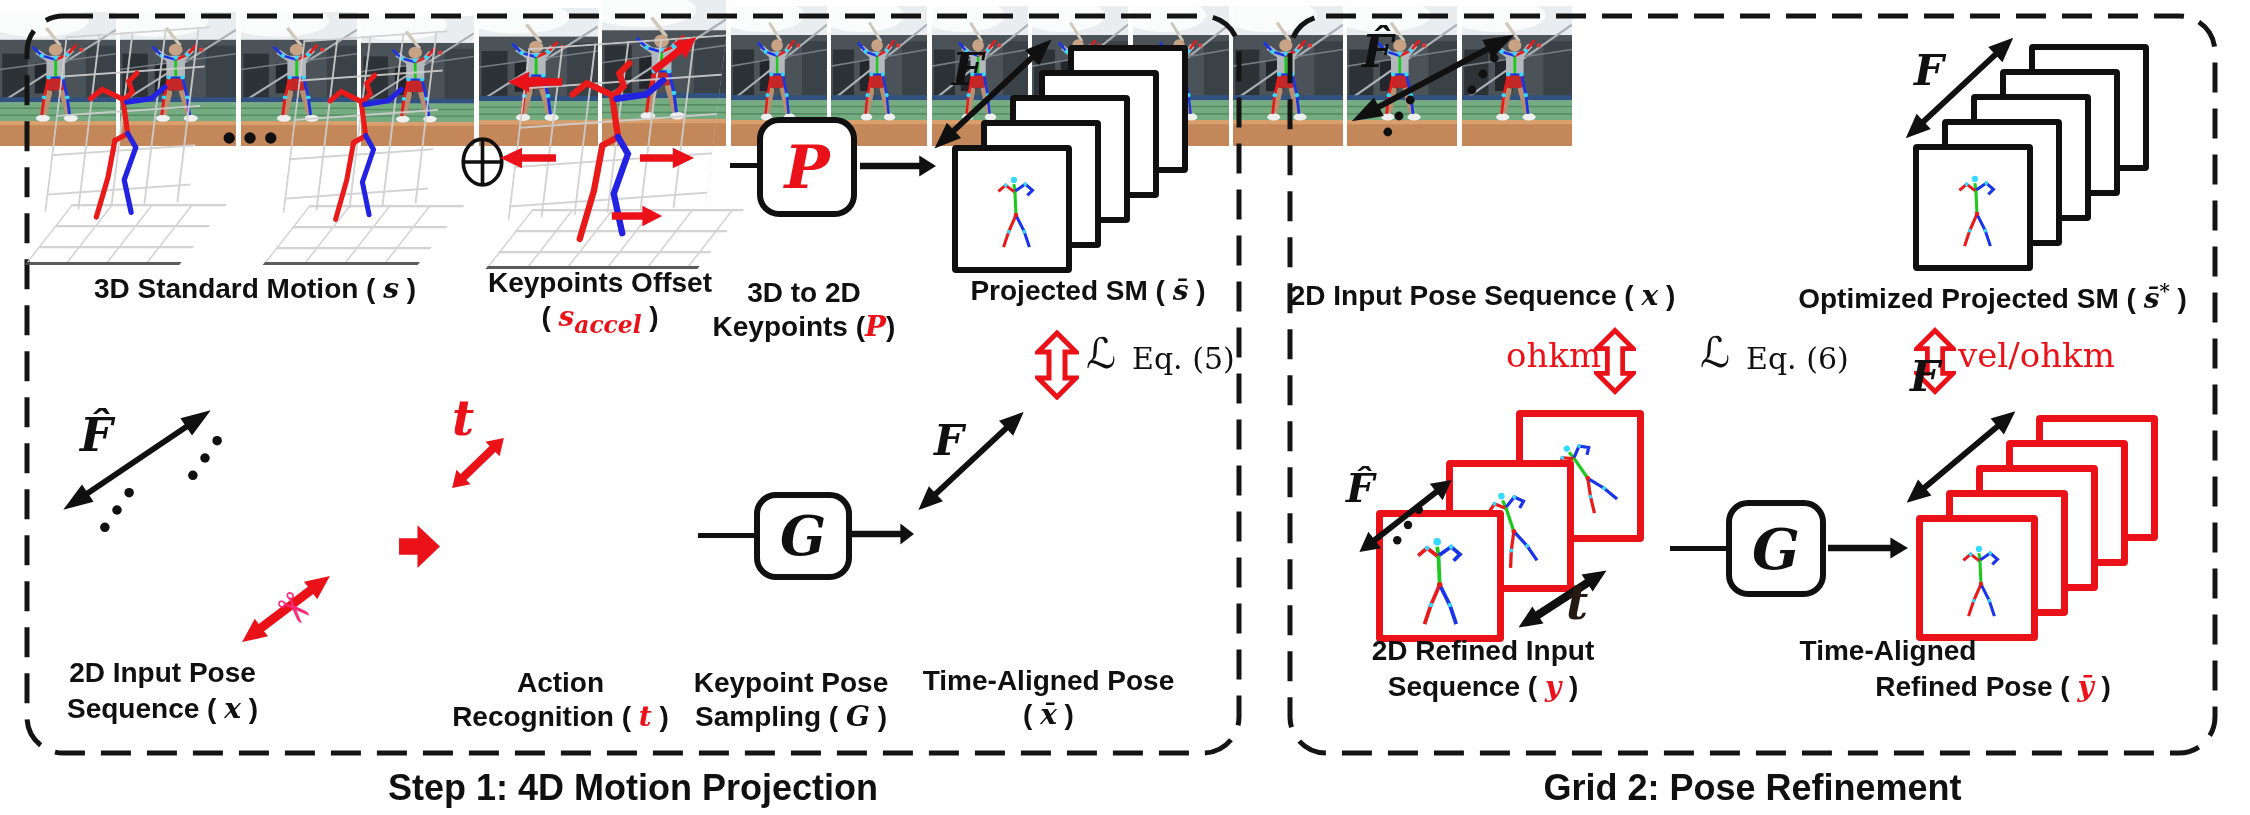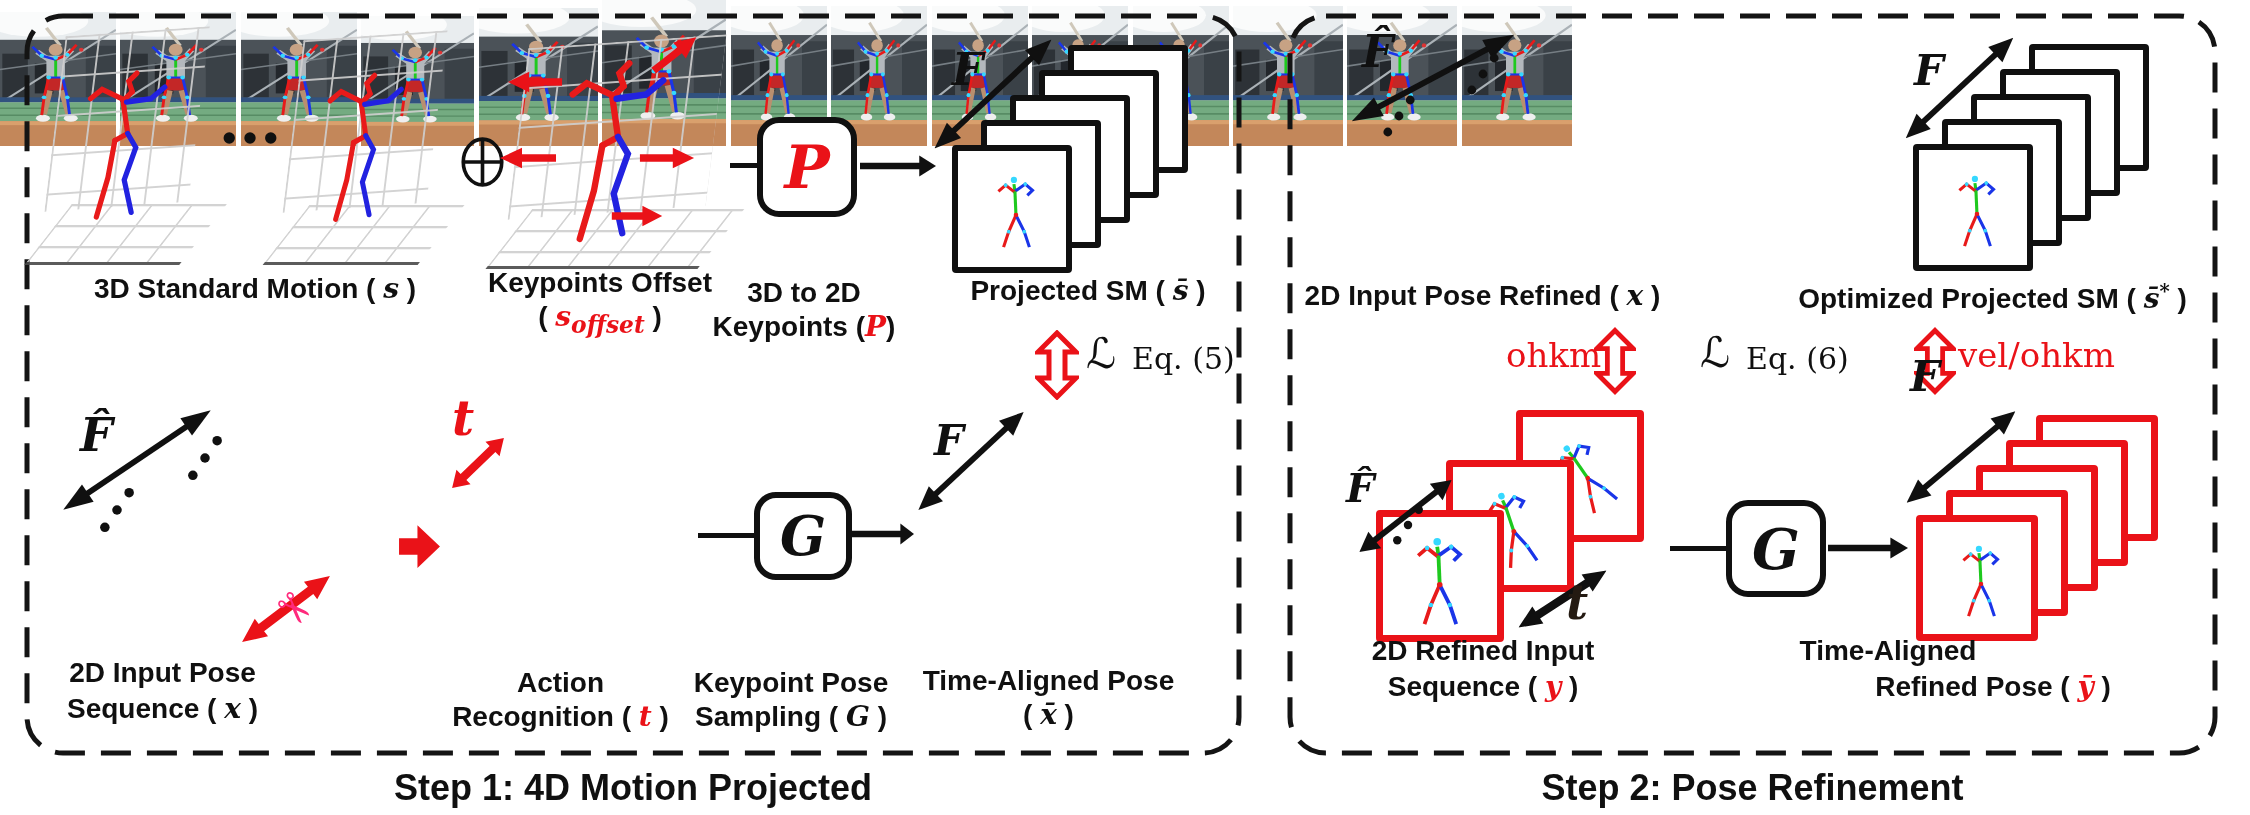--- a/index.html
+++ b/index.html
@@ -242,21 +242,21 @@
 <svg class="abs rot" style="left:913px;top:81px;width:160px;height:26px;color:#101010;transform:rotate(-43deg)">
     <use href="#sym-linedbl"></use>
   </svg>
 
 
 <div class="lbl" style="left:55px;top:274px;width:400px">
   <span>3D Standard Motion ( </span><span class="m">s</span><span> )</span>
 </div>
 <div class="lbl" style="left:462px;top:268px;width:276px">Keypoints Offset</div>
 <div class="lbl" style="left:462px;top:302px;width:276px">
-  <span>( </span><span class="m redtxt">s</span><sub class="m redtxt">offset</sub><span> )</span>
+  <span>( </span><span class="m redtxt">s</span><sub class="m redtxt">accel</sub><span> )</span>
 </div>
 <div class="lbl" style="left:694px;top:278px;width:220px">3D to 2D</div>
 <div class="lbl" style="left:694px;top:312px;width:220px">
   <span>Keypoints (</span><span class="m redtxt">P</span><span>)</span>
 </div>
 <div class="lbl" style="left:918px;top:276px;width:340px">
   <span>Projected SM ( </span><span class="m">s̄</span><span> )</span>
 </div>
 
 
@@ -354,21 +354,21 @@
 </div>
 <div class="lbl" style="left:676px;top:668px;width:230px">Keypoint Pose</div>
 <div class="lbl" style="left:676px;top:702px;width:230px">
   <span>Sampling ( </span><span class="m">G</span><span> )</span>
 </div>
 <div class="lbl" style="left:896px;top:666px;width:305px">Time-Aligned Pose</div>
 <div class="lbl" style="left:896px;top:700px;width:305px">
   <span>( </span><span class="m">x̄</span><span> )</span>
 </div>
 
-<div class="lbl" style="left:27px;top:768px;width:1212px;font-size:36px">Step 1: 4D Motion Projected</div>
+<div class="lbl" style="left:27px;top:768px;width:1212px;font-size:36px">Step 1: 4D Motion Projection</div>
 
 
 
 
 <span class="mathbig" style="left:1362px;top:30px;font-size:44px">F̂</span>
 <svg class="abs rot" style="left:1341px;top:65px;width:184px;height:26px;color:#101010;transform:rotate(-28deg)">
     <use href="#sym-linedbl"></use>
   </svg>
 <svg class="abs" style="left:1380px;top:92px;width:38px;height:48px;color:#101010">
     <use href="#sym-dots3"></use>
@@ -379,21 +379,21 @@
 <svg class="photo" style="left:1518px;top:45px;width:110px;height:140px">
     <use href="#sym-photo"></use>
   </svg>
 <svg class="photo" style="left:1448px;top:95px;width:110px;height:140px">
     <use href="#sym-photo"></use>
   </svg>
 <svg class="photo" style="left:1378px;top:145px;width:110px;height:140px">
     <use href="#sym-photo"></use>
   </svg>
 <div class="lbl" style="left:1285px;top:281px;width:395px">
-  <span>2D Input Pose Refined ( </span><span class="m">x</span><span> )</span>
+  <span>2D Input Pose Sequence ( </span><span class="m">x</span><span> )</span>
 </div>
 
 
 <div class="frame" style="left:2029px;top:44px;width:120px;height:127px"></div>
 <div class="frame" style="left:2000px;top:69px;width:120px;height:127px"></div>
 <div class="frame" style="left:1971px;top:94px;width:120px;height:127px"></div>
 <div class="frame" style="left:1942px;top:119px;width:120px;height:127px"></div>
 <div class="frame" style="left:1913px;top:144px;width:120px;height:127px">
   <svg class="posewrap" style="left:28px;top:12px;width:62px;height:98px">
       <use href="#sym-pose"></use>
@@ -476,16 +476,16 @@
 
 <div class="lbl" style="left:1338px;top:636px;width:290px">2D Refined Input</div>
 <div class="lbl" style="left:1338px;top:672px;width:290px">
   <span>Sequence ( </span><span class="m redtxt">y</span><span> )</span>
 </div>
 <div class="lbl" style="left:1733px;top:636px;width:310px">Time-Aligned</div>
 <div class="lbl" style="left:1838px;top:672px;width:310px">
   <span>Refined Pose ( </span><span class="m redtxt">ȳ</span><span> )</span>
 </div>
 
-<div class="lbl" style="left:1290px;top:768px;width:925px;font-size:36px">Step 2: Pose Refinement</div>
+<div class="lbl" style="left:1290px;top:768px;width:925px;font-size:36px">Grid 2: Pose Refinement</div>
 
 
 
 
 </body></html>

